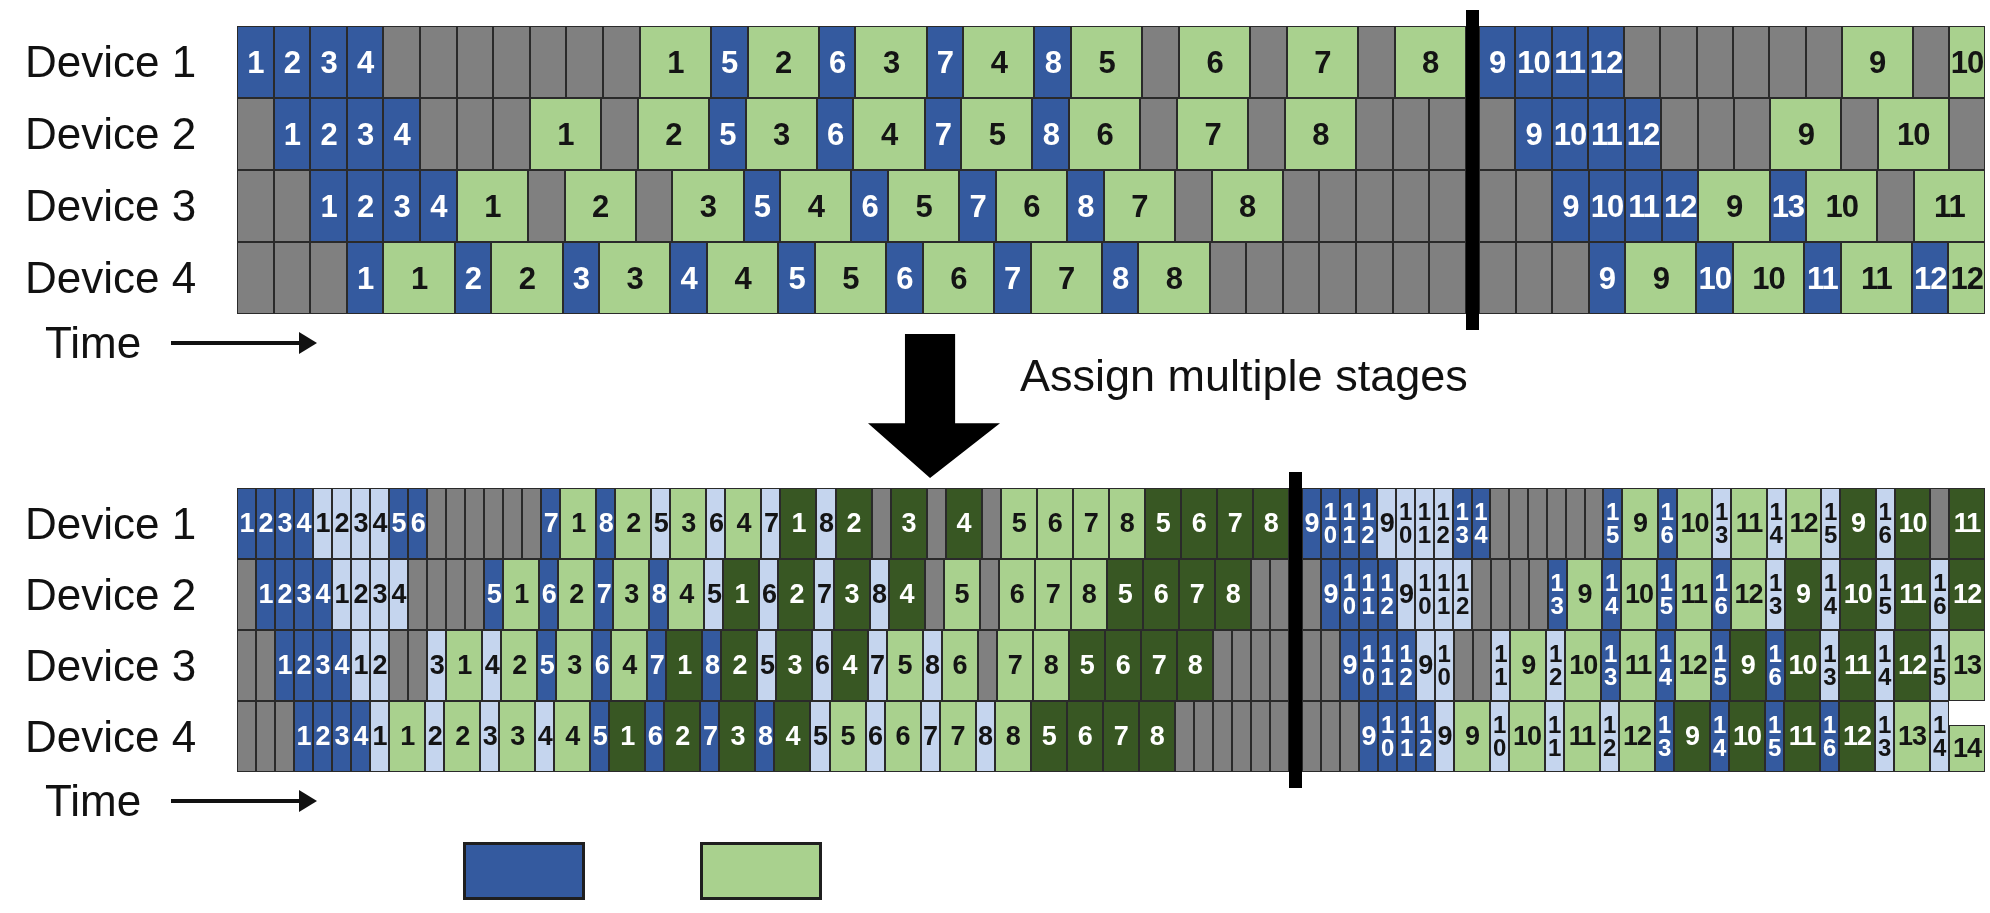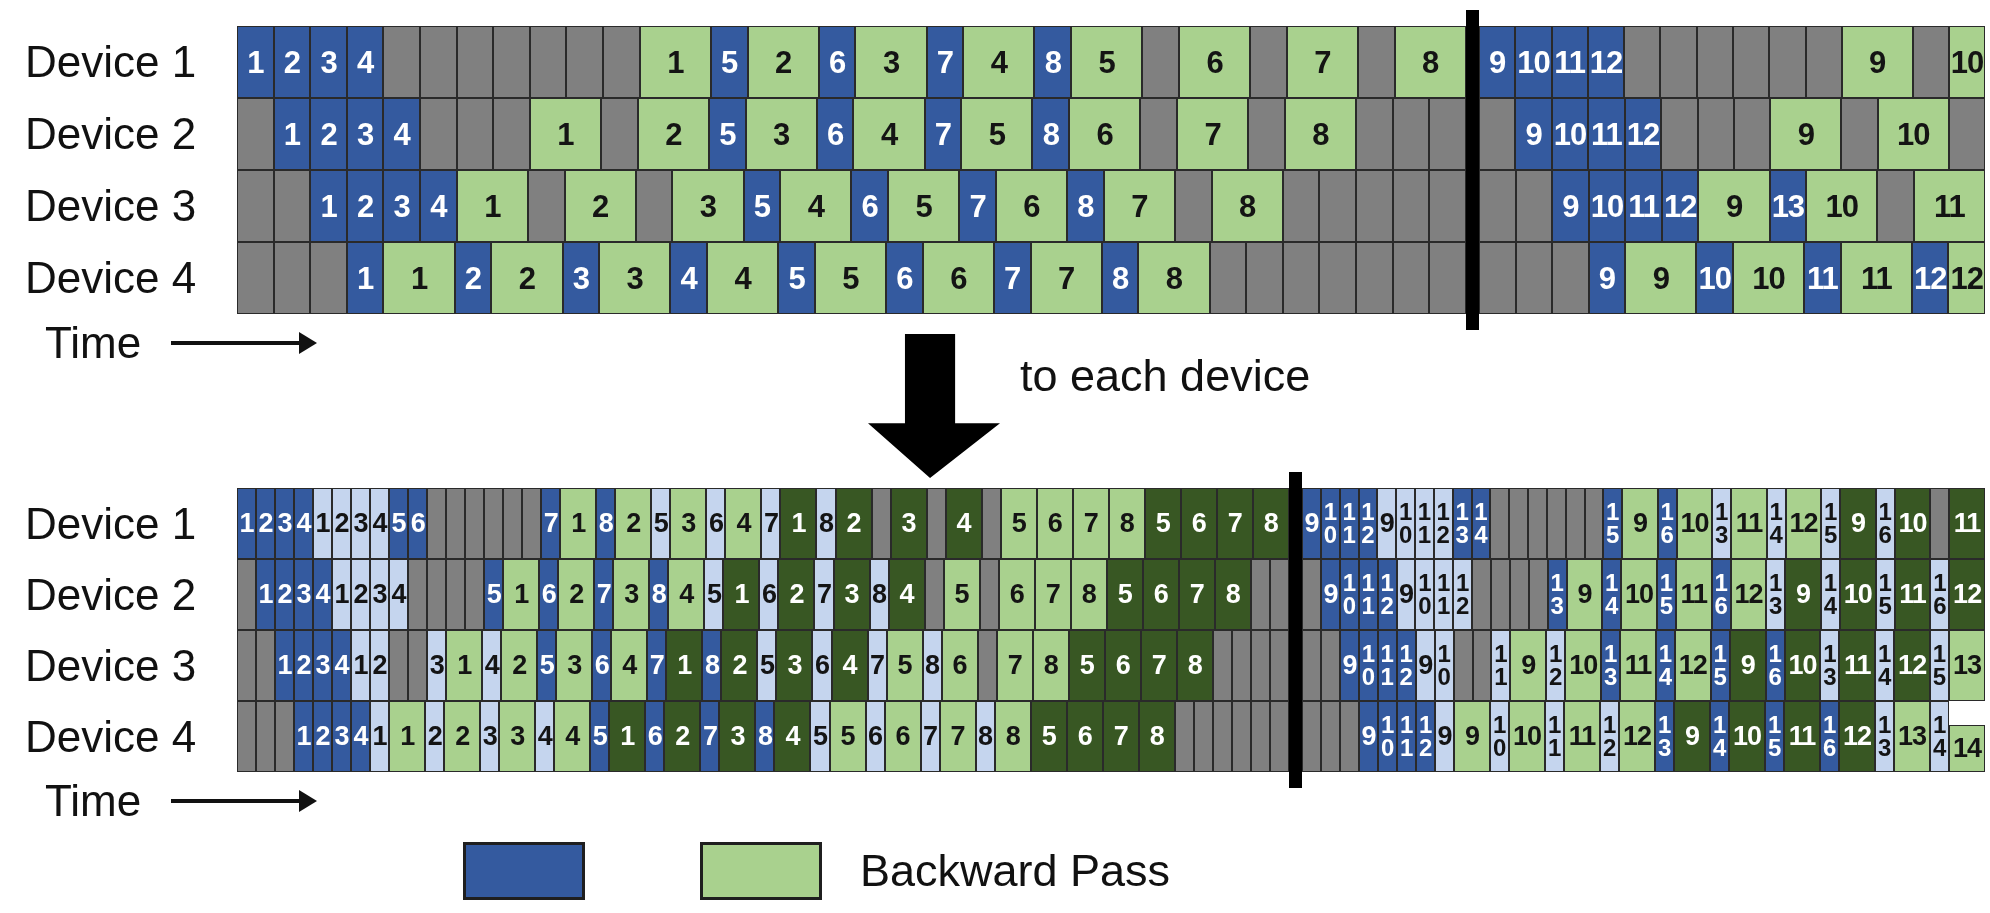--- a/index.html
+++ b/index.html
@@ -225,21 +225,21 @@
     </div>
 </div>
 
 <div class="time-axis" style="top:318px;">
   <span class="time-text">Time</span>
   <span class="time-arrow"></span>
 </div>
 
 <div class="mid-arrow"></div>
 <div class="mid-annotation">
-  <div>to each device</div>
+  <div>Assign multiple stages</div>
 </div>
 
 <div class="device-labels bottom" style="top:488px;">
   <div class="device-label">Device 1</div>
   <div class="device-label">Device 2</div>
   <div class="device-label">Device 3</div>
   <div class="device-label">Device 4</div>
 </div>
 
 <div class="chart bot-chart" style="top:488px;height:284px;">
@@ -705,14 +705,13 @@
 
 <div class="time-axis" style="top:776px;">
   <span class="time-text">Time</span>
   <span class="time-arrow"></span>
 </div>
 
 <div class="legend">
   <div class="legend-swatch" style="background: rgb(52, 90, 159);"></div>
   <div class="legend-gap"></div>
   <div class="legend-swatch" style="background: rgb(169, 209, 142);"></div>
-  <div class="legend-label">Backward Pass</div>
 </div>
 
 </body></html>

